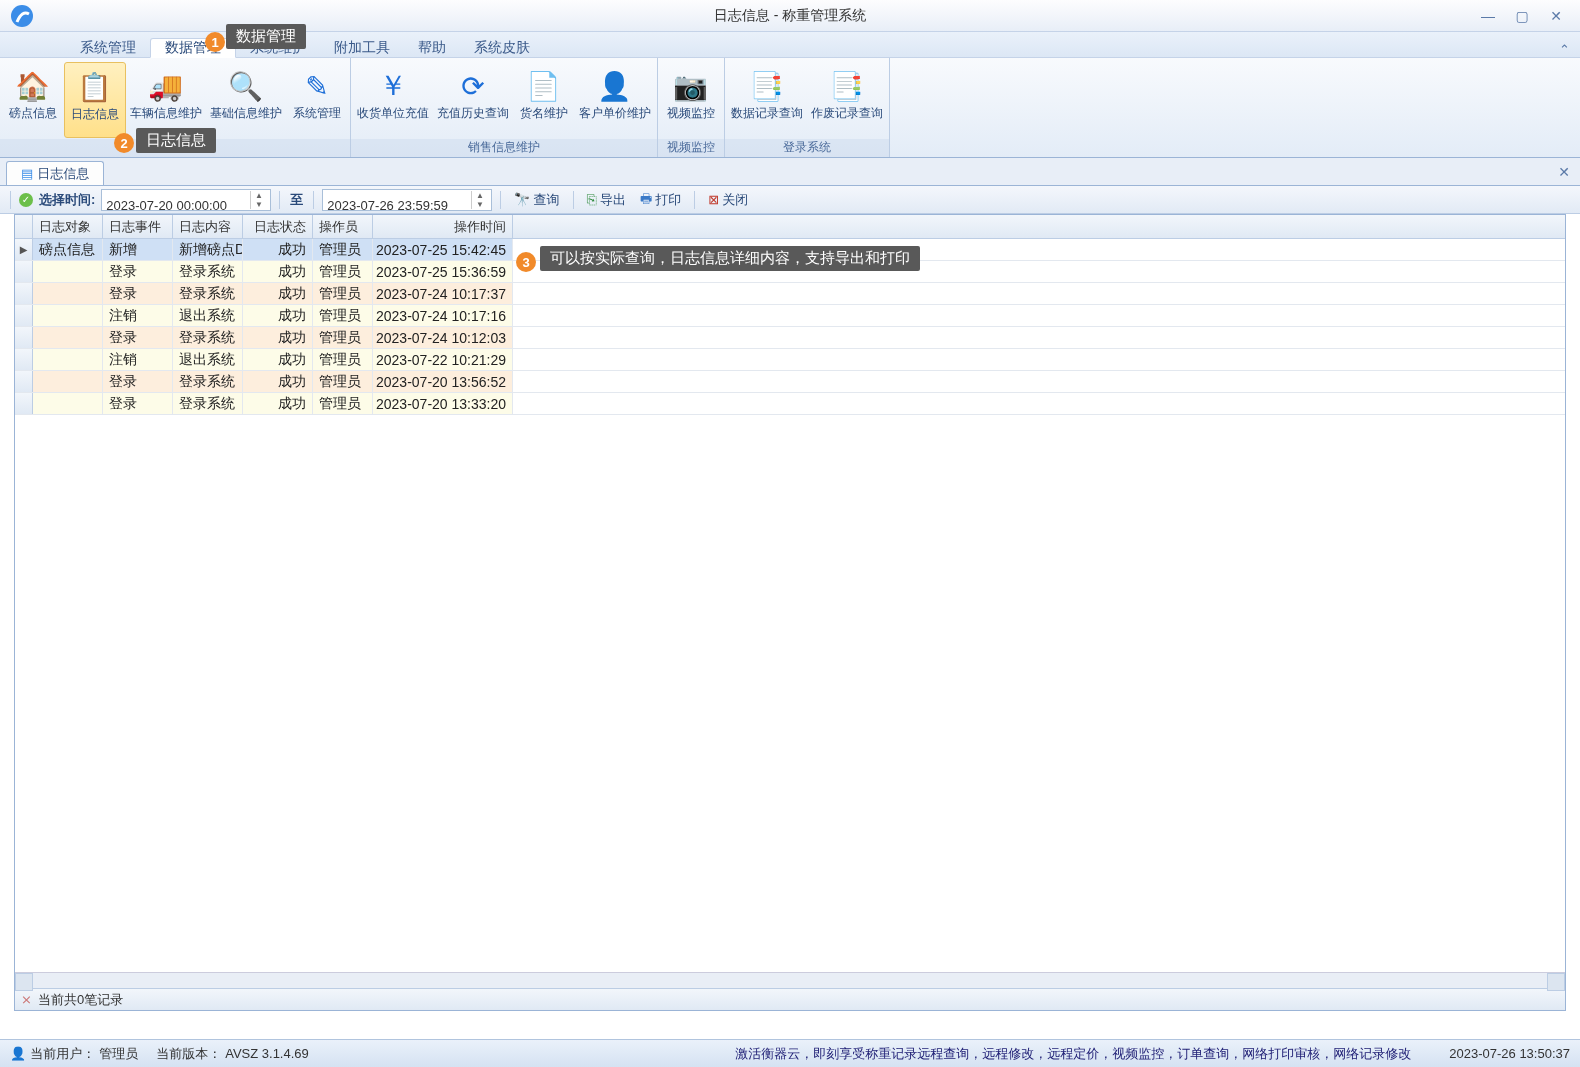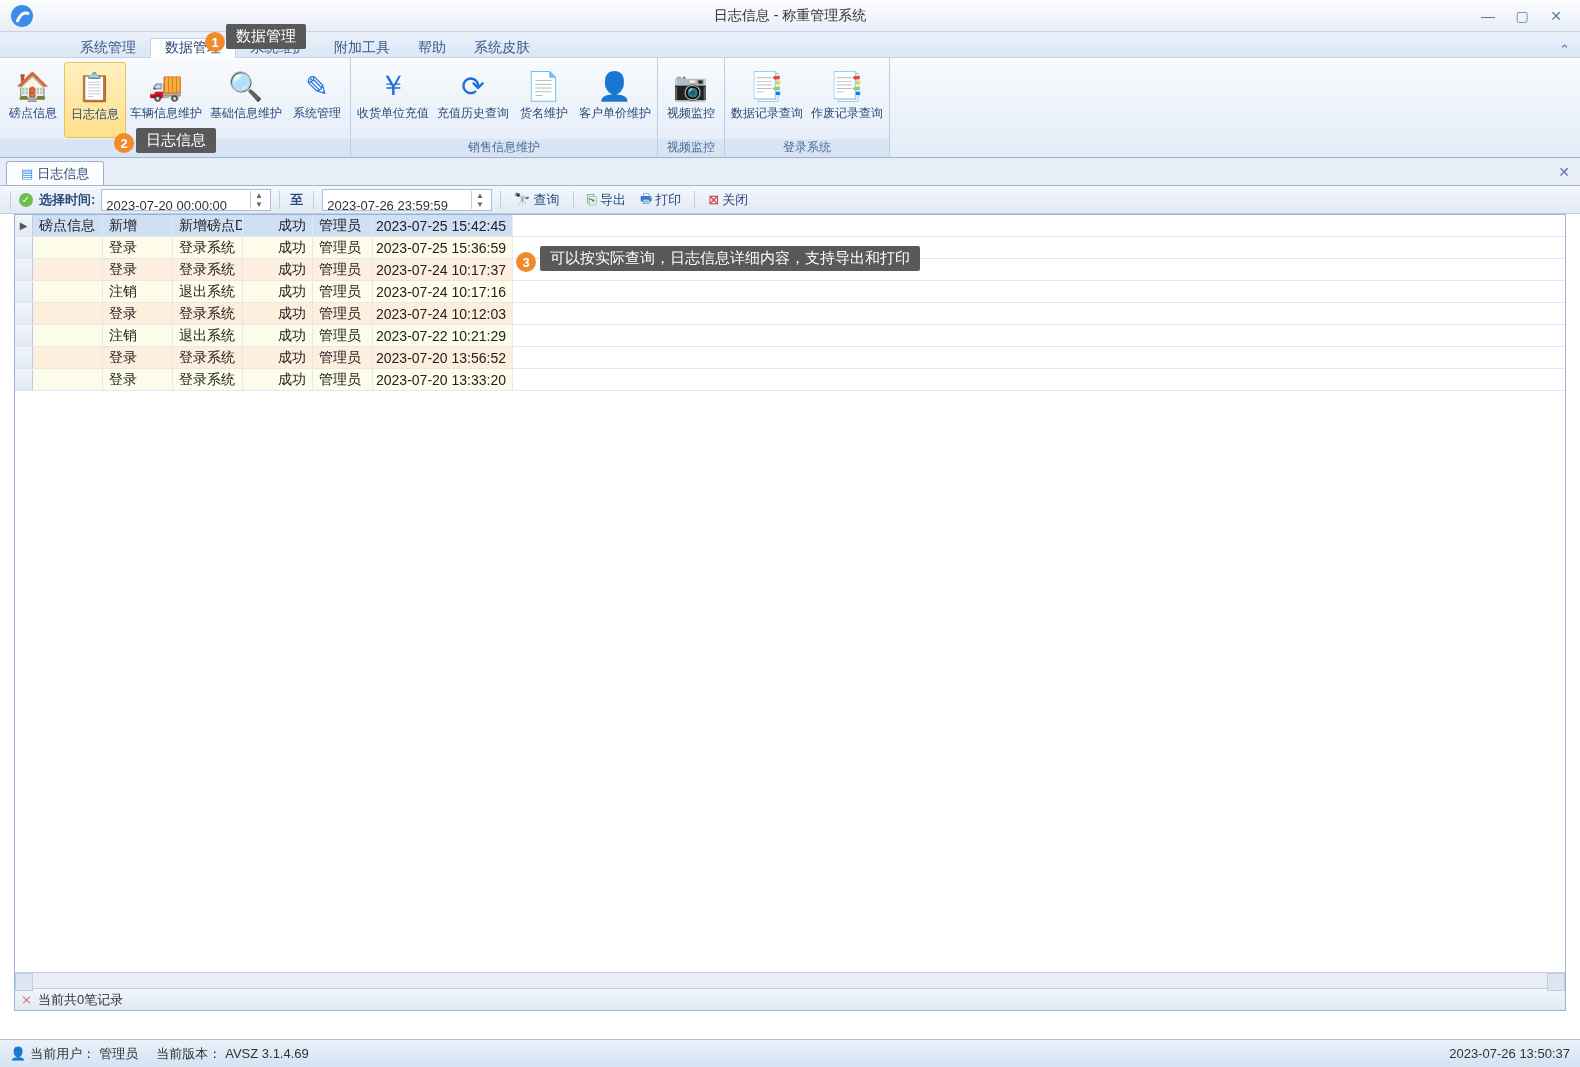--- a/index.html
+++ b/index.html
@@ -221,20 +221,29 @@
       <span>打印</span>
     </div>
   <div class="sep"></div>
   <div class="tbtn">
       <span style="color:#c0392b;">⊠</span>
       <span>关闭</span>
     </div>
 </div>
 
 <div class="grid-wrap">
+  <div class="grid-header">
+    <div class="gh row-indicator c0"></div>
+    <div class="gh c1">日志对象</div>
+    <div class="gh c2">日志事件</div>
+    <div class="gh c3">日志内容</div>
+    <div class="gh c4">日志状态</div>
+    <div class="gh c5">操作员</div>
+    <div class="gh c6">操作时间</div>
+  </div>
   <div class="grid-body" id="grid-body">
       <div class="grid-row sel">
         <div class="row-indicator c0">▶</div>
         <div class="gc c1">磅点信息</div>
         <div class="gc c2">新增</div>
         <div class="gc c3">新增磅点D</div>
         <div class="gc c4">成功</div>
         <div class="gc c5">管理员</div>
         <div class="gc c6">2023-07-25 15:42:45</div>
       </div>
@@ -313,20 +322,21 @@
   <div class="sl">
     <span style="color:#d88a2a;">👤</span>
     <span>当前用户：</span>
     <span>管理员</span>
   </div>
   <div class="sl">
     <span>当前版本：</span>
     <span>AVSZ 3.1.4.69</span>
   </div>
   <div class="spacer"></div>
+  <div class="marquee">激活衡器云，即刻享受称重记录远程查询，远程修改，远程定价，视频监控，订单查询，网络打印审核，网络记录修改</div>
   <div class="dt">2023-07-26 13:50:37</div>
 </div>
 
 <div class="callout-num" style="top:32px; left:205px;">1</div>
 <div class="callout-box" style="top:24px; left:226px;">数据管理</div>
 <div class="callout-num" style="top:133px; left:114px;">2</div>
 <div class="callout-box" style="top:128px; left:136px;">日志信息</div>
 <div class="callout-num" style="top:252px; left:516px;">3</div>
 <div class="callout-box" style="top:246px; left:540px;">可以按实际查询，日志信息详细内容，支持导出和打印</div>
 

